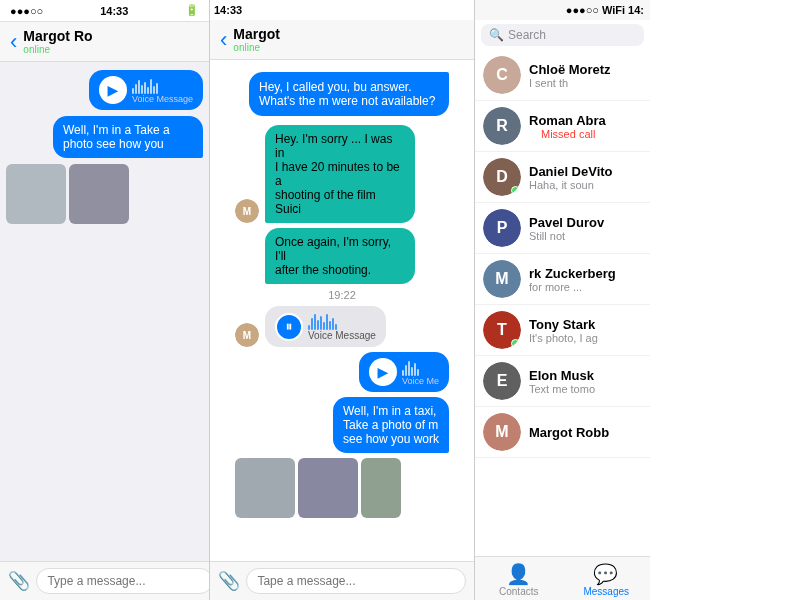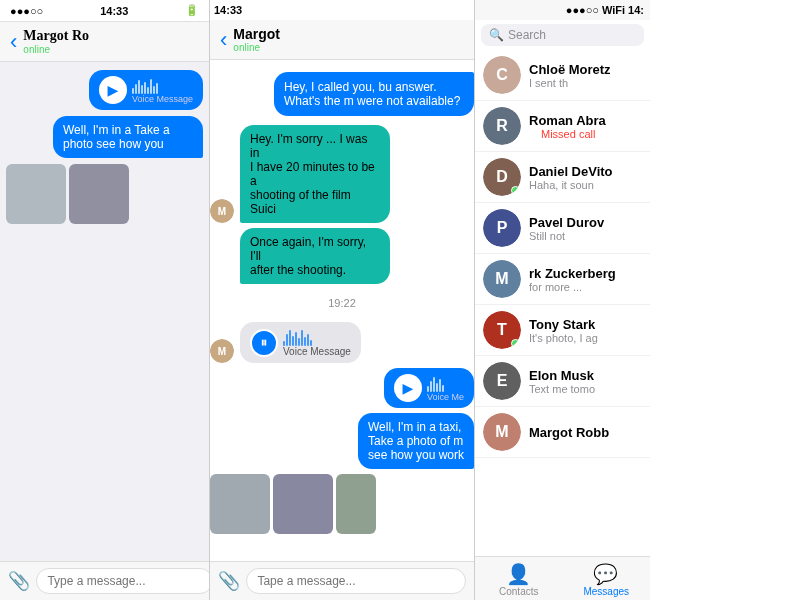--- a/index.html
+++ b/index.html
@@ -48,21 +48,20 @@
     }
     .panel-left .header .back-btn {
       color: #007aff;
       font-size: 22px;
       margin-right: 6px;
     }
     .panel-left .header .title {
       font-size: 14px;
       font-weight: 600;
       color: #000;
-      font-family: Liberation Serif, serif;
     }
     .panel-left .header .subtitle {
       font-size: 10px;
       color: #4cd964;
     }
     .chat-area {
       flex: 1;
       overflow: hidden;
       padding: 8px 6px;
       display: flex;
@@ -319,35 +318,35 @@
       padding: 8px 10px;
       font-size: 12px;
       margin: 4px 0;
       align-self: flex-end;
       max-width: 200px;
     }
     .timestamp {
       text-align: center;
       font-size: 11px;
       color: #8e8e93;
-      margin: 8px 0;
+      margin: 0 0;
     }
     .received-avatar-row {
       display: flex; gap: 6px; align-items: flex-end;
     }
     .small-avatar {
       width: 24px; height: 24px;
       border-radius: 50%;
       overflow: hidden;
       flex-shrink: 0;
     }
     .chat-messages {
       flex: 1;
       overflow: hidden;
-      padding: 8px 0;
+      padding: 8px 25px;
       display: flex;
       flex-direction: column;
       gap: 5px;
     }
   </style>
 </head>
 <body>
 
 <div class="panel panel-left">
   <div class="status-bar">

